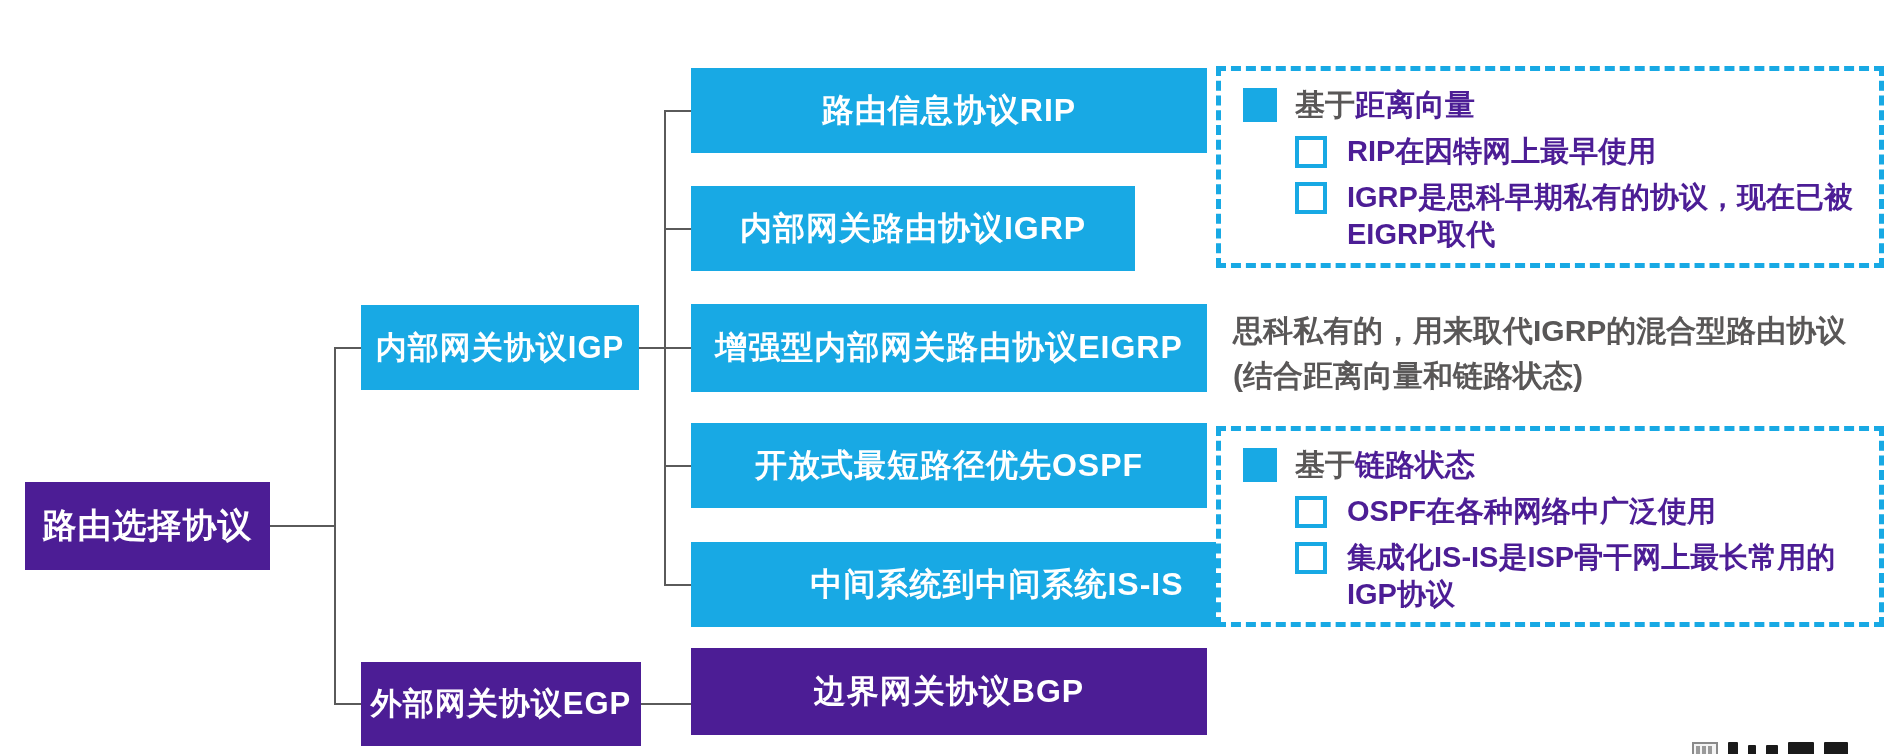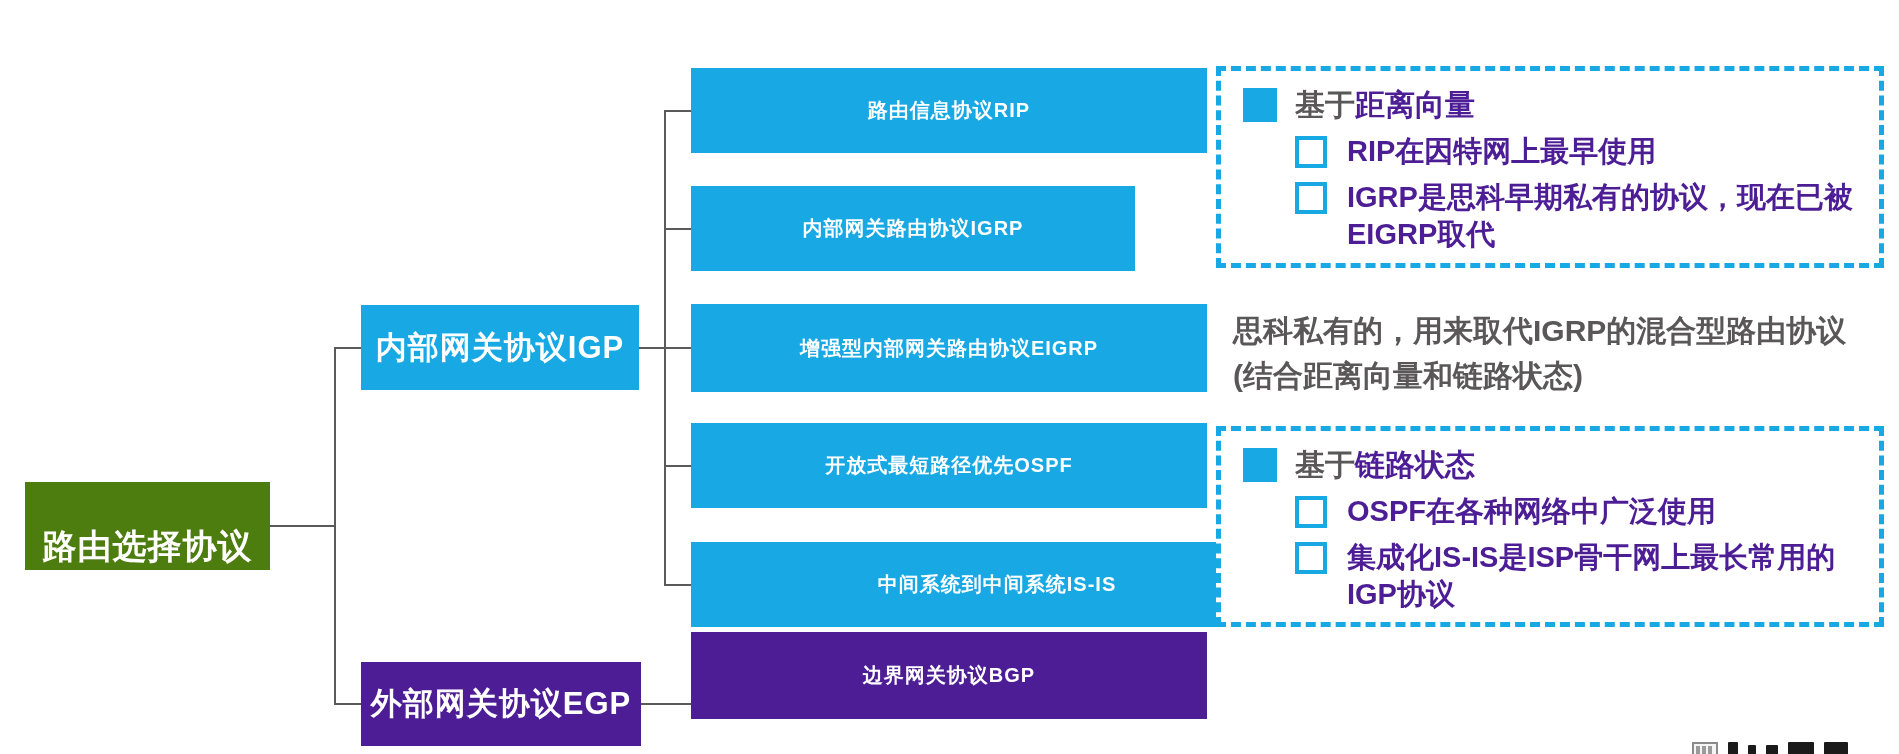--- a/index.html
+++ b/index.html
@@ -11,24 +11,24 @@
     font-family:"Liberation Sans","DejaVu Sans",sans-serif;
   }
   .node{
     position:absolute;
     display:flex;align-items:center;justify-content:center;
     color:#ffffff;font-weight:bold;
     text-align:center;letter-spacing:1px;
   }
   .node.blue{background:#18a9e4;}
   .node.green{background:#4c1d95;}
-  .node.gray{background:#4d7c0f;align-items:flex-end;}
+  .node.gray{background:#4c1d95;}
   .root-label{font-size:34px;}
   .mid-label{font-size:31px;}
-  .branch-label{font-size:20px;}
+  .branch-label{font-size:32px;}
   .line{position:absolute;background:#5a5a5a;}
   .hline{height:2px;}
   .vline{width:2px;}
   .dashed-box{
     position:absolute;
     border:5px dashed #18a9e4;
     box-sizing:border-box;
     background:#ffffff;
     padding:16px 20px 0 22px;
   }
@@ -107,21 +107,21 @@
   </div>
   <div class="node blue branch-label" style="left:691px;top:304px;width:516px;height:88px;">
     <span>增强型内部网关路由协议EIGRP</span>
   </div>
   <div class="node blue branch-label" style="left:691px;top:423px;width:516px;height:85px;">
     <span>开放式最短路径优先OSPF</span>
   </div>
   <div class="node blue branch-label" style="left:691px;top:542px;width:516px;height:85px;padding-left:48px;">
     <span>中间系统到中间系统IS-IS</span>
   </div>
-  <div class="node green branch-label" style="left:691px;top:632px;width:516px;height:87px;">
+  <div class="node green branch-label" style="left:691px;top:648px;width:516px;height:87px;">
     <span>边界网关协议BGP</span>
   </div>
 
   <div class="dashed-box" style="left:1216px;top:66px;width:668px;height:202px;">
     <div class="note-heading">
       <span class="sq-filled"></span>
       <span class="note-heading-text"><span>基于</span><span class="hl">距离向量</span></span>
     </div>
     <div class="note-item">
       <span class="sq-outline"></span>

